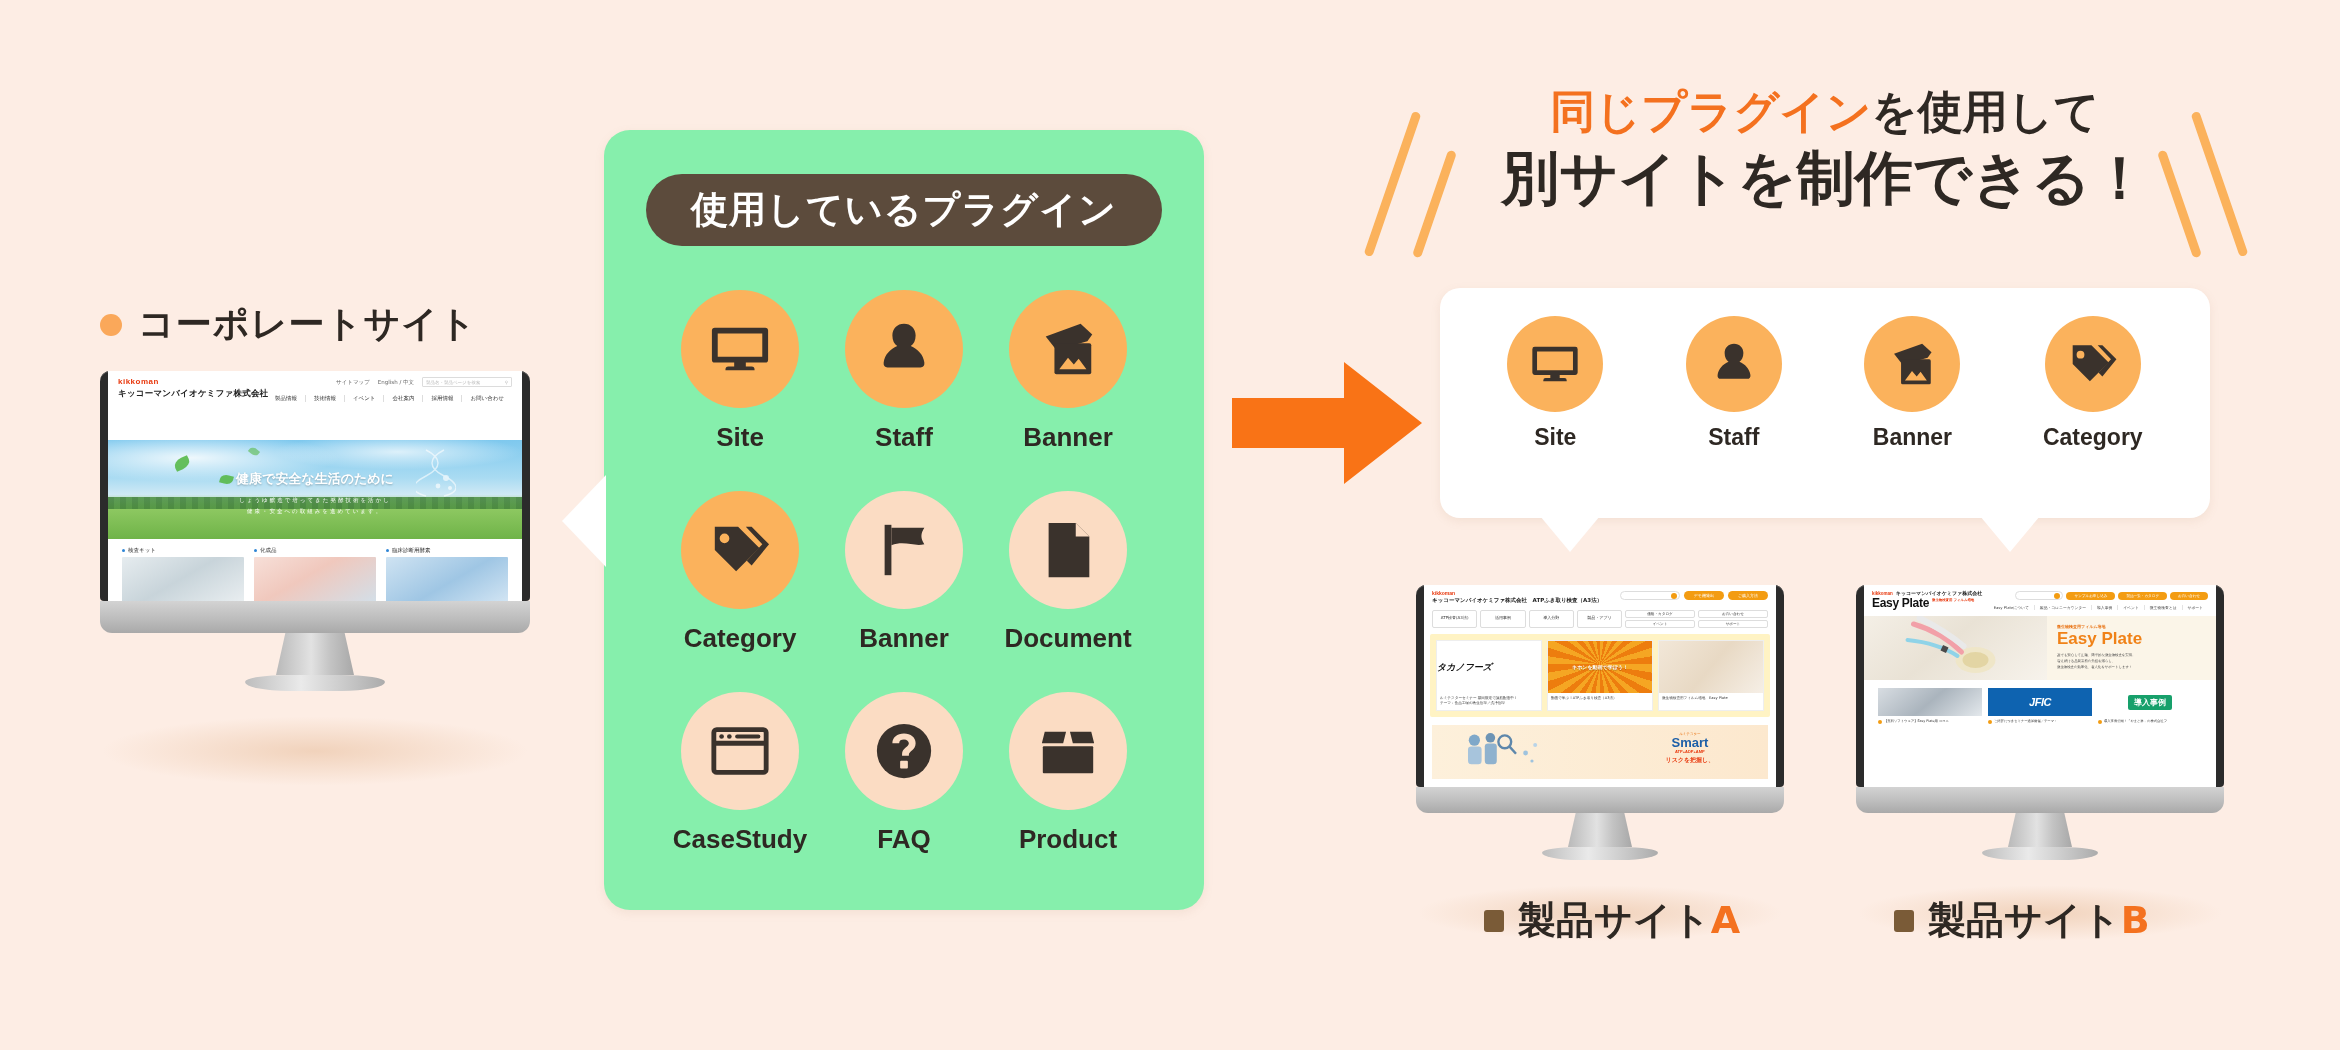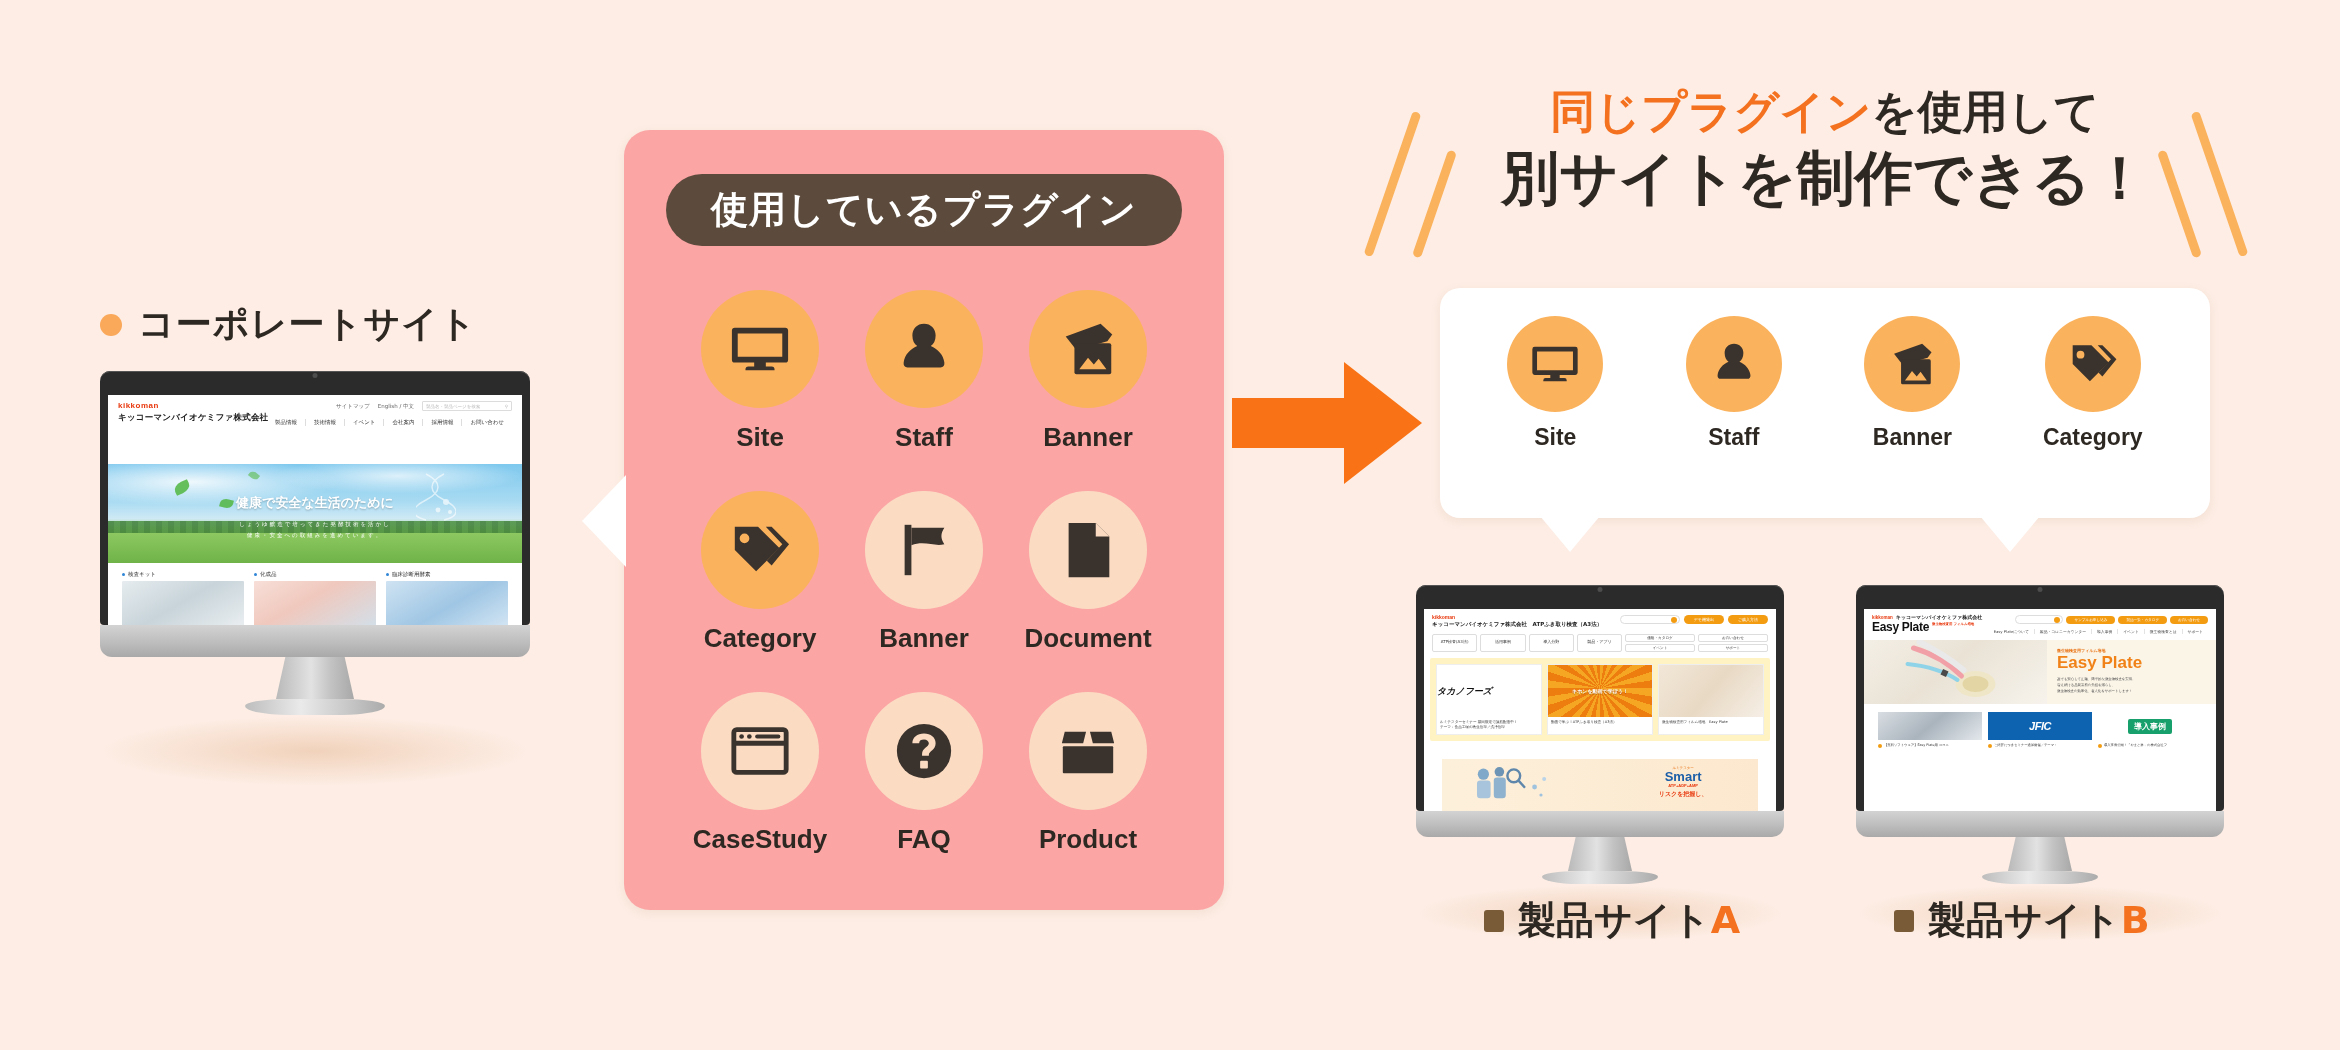--- a/index.html
+++ b/index.html
@@ -18,21 +18,21 @@
 
   
   #left-col{position:absolute;left:100px;top:300px;width:430px;}
   #corp-label{display:flex;align-items:center;gap:16px;margin-bottom:22px;}
   #corp-dot{width:22px;height:22px;border-radius:50%;background:#FAA85A;flex:0 0 auto;}
   #corp-label .txt{font-size:36px;font-weight:bold;color:#2E2823;letter-spacing:1px;}
 
   
   .monitor{position:relative;}
   .m-bezel{
-    background:#2b2b2b;border-radius:10px 10px 4px 4px;padding:24px 8px 0 8px;
+    background:#2b2b2b;border-radius:10px 10px 4px 4px;padding:0 8px 0 8px;
     box-shadow:0 1px 0 #555 inset;
   }
   .m-screen{background:#fff;overflow:hidden;position:relative;}
   .m-chin{
     background:linear-gradient(180deg,#d3d3d3 0%,#bdbdbd 55%,#a9a9a9 100%);
     border-radius:0 0 12px 12px;position:relative;
   }
   .m-chin:after{
     content:"";position:absolute;left:50%;top:3px;transform:translateX(-50%);
     width:5px;height:5px;border-radius:50%;background:#8d8d8d;display:none;
@@ -98,21 +98,21 @@
   .pa-tab2{width:70px;display:flex;flex-direction:column;gap:2px;}
   .pa-tab2 div{border:1px solid #ddd;border-radius:2px;text-align:center;padding:1px 0;font-size:3.6px;}
   .pa-band{background:#FFF3C4;margin:0 6px;padding:6px;display:flex;gap:5px;border-radius:2px;}
   .pa-sl{flex:1;background:#fff;border:1px solid #eee;}
   .pa-sl .th{height:52px;}
   .pa-sl .cap{font-size:3.6px;padding:3px;line-height:1.5;}
   .pa-th1{background:#fff;display:flex;align-items:center;justify-content:flex-start;}
   .pa-brand{font-weight:bold;font-size:9px;color:#111;font-style:italic;}
   .pa-th2{background:repeating-conic-gradient(from 0deg at 50% 45%,#F5A623 0deg 9deg,#ED7D0E 9deg 18deg);position:relative;}
   .pa-th3{background:linear-gradient(130deg,#f2e7d8,#e8d9c4 50%,#f6efe6);}
-  .pa-bot{margin:18px;height:54px;background:linear-gradient(90deg,#FDF0DB 0%,#FCE8CE 100%);position:relative;}
+  .pa-bot{margin:8px;height:54px;background:linear-gradient(90deg,#FDF0DB 0%,#FCE8CE 100%);position:relative;}
   .pa-smart{position:absolute;right:16%;top:14%;text-align:center;}
   .pa-smart .s1{font-size:3.5px;color:#E8700F;}
   .pa-smart .s2{font-size:13px;font-weight:bold;color:#1C5FA8;line-height:1;}
   .pa-smart .s3{font-size:4px;color:#E8380D;font-weight:bold;}
   .pa-smart .s4{font-size:6px;color:#E8380D;font-weight:bold;margin-top:2px;}
 
   
   .pb{position:absolute;inset:0;font-size:4.5px;color:#333;background:#fff;}
   .pb-head{padding:5px 8px 0 8px;}
   .pb-kk{color:#E8380D;font-weight:bold;font-size:4.5px;}
@@ -135,22 +135,22 @@
   .pb-c .th{height:28px;}
   .pb-c .cap{font-size:3.3px;line-height:1.5;margin-top:3px;display:flex;gap:2px;}
   .pb-c .cap i{width:4px;height:4px;border-radius:50%;background:#F39C12;flex:0 0 auto;margin-top:1px;}
   .pbt1{background:linear-gradient(140deg,#d8dde2,#aab4bd 50%,#e3e8ec);}
   .pbt2{background:#0E63B0;display:flex;align-items:center;justify-content:center;color:#fff;font-weight:bold;font-style:italic;font-size:11px;letter-spacing:-.5px;}
   .pbt3{background:#fff;display:flex;align-items:center;justify-content:center;}
   .pbt3 .g{background:#17A06B;color:#fff;font-weight:bold;font-size:8px;padding:2px 6px;border-radius:2px;}
 
   
   #plugin-card{
-    position:absolute;left:624px;top:130px;width:600px;height:780px;
-    background:#fca5a5;border-radius:26px;box-shadow:0 3px 10px rgba(180,140,110,.13);
+    position:absolute;left:604px;top:130px;width:600px;height:780px;
+    background:#86efac;border-radius:26px;box-shadow:0 3px 10px rgba(180,140,110,.13);
   }
   #plugin-card .tail{
     position:absolute;left:-42px;top:345px;width:0;height:0;
     border-top:46px solid transparent;border-bottom:46px solid transparent;
     border-right:44px solid #fff;
   }
   #plugin-title{
     margin:44px auto 0;width:516px;height:72px;background:#5C4B3C;border-radius:40px;
     display:flex;align-items:center;justify-content:center;
     color:#fff;font-size:37px;font-weight:bold;letter-spacing:1px;

